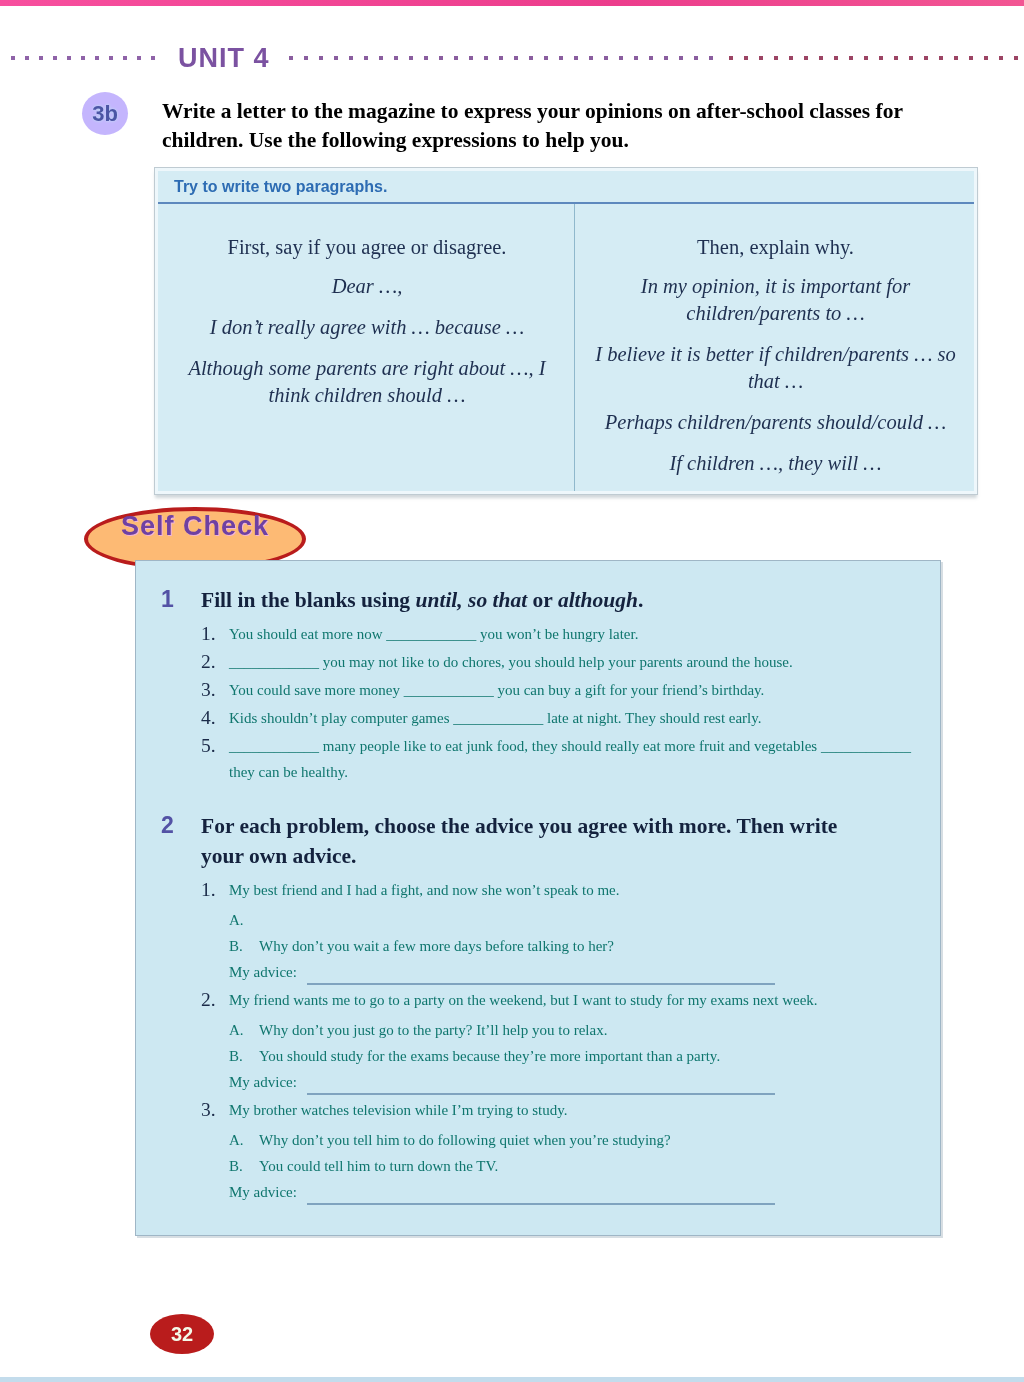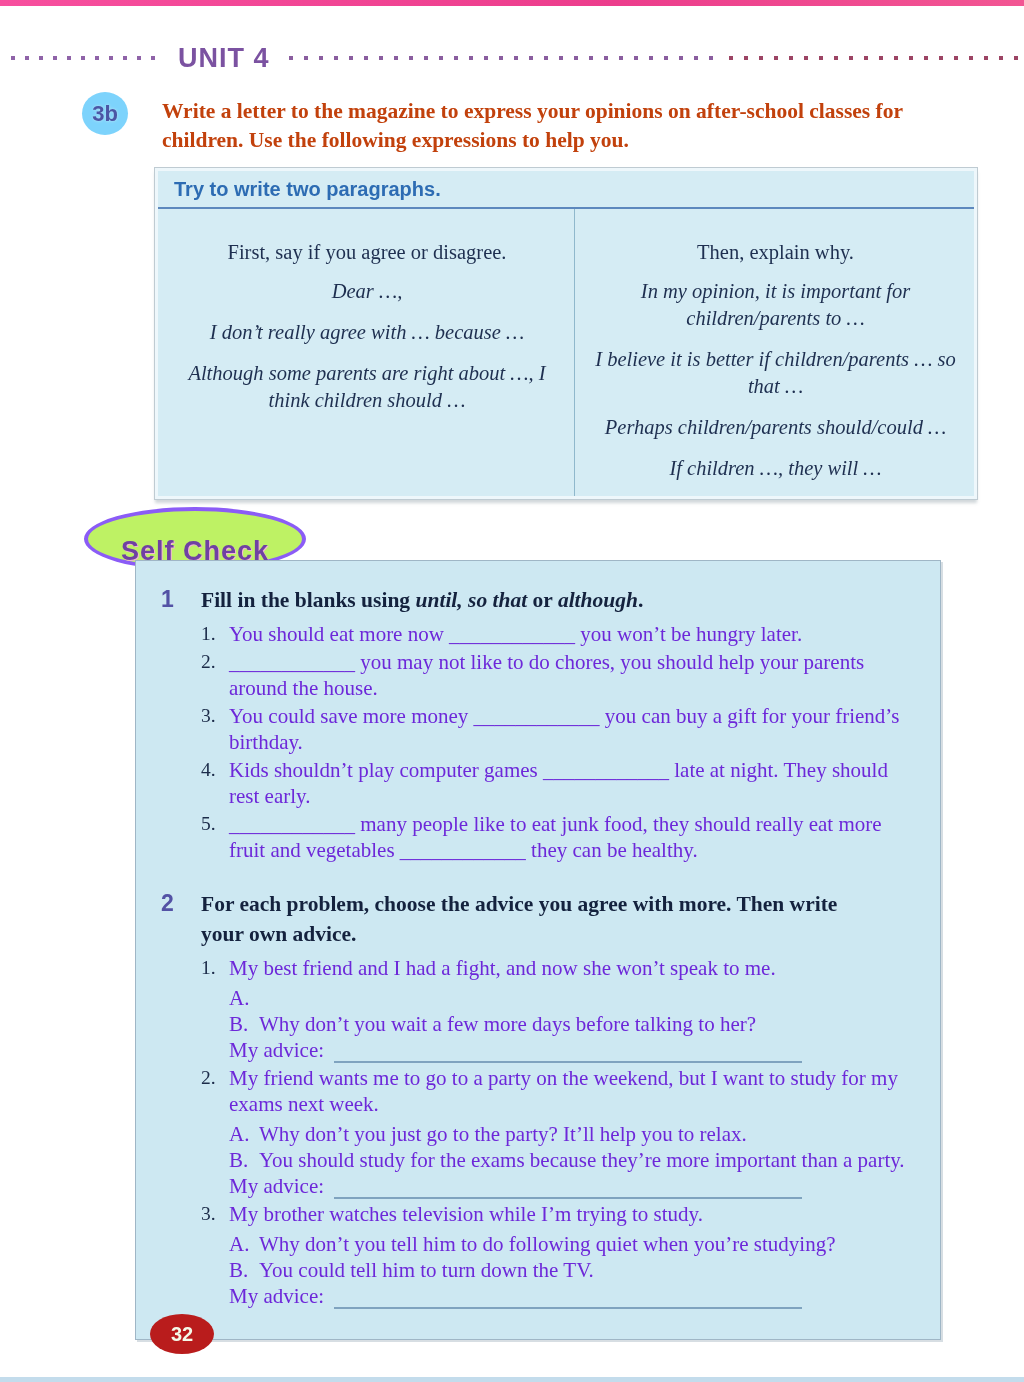--- a/index.html
+++ b/index.html
@@ -15,60 +15,60 @@
     display:flex;align-items:center;}
   .dots{height:10px;background-repeat:repeat-x;background-position:left center;}
   .dots-left{width:158px;background-image:radial-gradient(circle 2.4px at 7px 5px,#8f63a8 2.3px,transparent 2.5px);background-size:14px 10px;}
   .unit-label{font-family:"Liberation Sans",sans-serif;font-weight:bold;font-size:27px;
     color:#7b52a1;letter-spacing:1px;margin:0 14px;}
   .dots-mid{flex:3;background-image:radial-gradient(circle 2.4px at 7px 5px,#8a5d9f 2.3px,transparent 2.5px);background-size:15px 10px;}
   .dots-right{flex:2;background-image:radial-gradient(circle 2.4px at 7px 5px,#9c4464 2.3px,transparent 2.5px);background-size:15px 10px;}
 
   
   .badge-3b{position:absolute;left:82px;top:92px;width:46px;height:43px;border-radius:50%;
-    background:#7dd3fc;display:flex;align-items:center;justify-content:center;
+    background:#c4b5fd;display:flex;align-items:center;justify-content:center;
     font-family:"Liberation Sans",sans-serif;font-weight:bold;font-size:22px;color:#4b55a5;
     text-shadow:0 0 3px #bfe6f2;}
   .instruction{position:absolute;left:162px;top:97px;width:812px;
-    font-weight:bold;font-size:21.5px;line-height:29px;color:#c2410c;}
+    font-weight:bold;font-size:21.5px;line-height:29px;color:#000000;}
 
   
   .expr-table{position:absolute;left:155px;top:168px;width:816px;
     background:#d5ecf4;border:3px solid #eef7fb;outline:1px solid #bfcbd2;
     box-shadow:0 4px 3px rgba(120,140,150,.35);}
-  .expr-title{font-family:"Liberation Sans",sans-serif;font-weight:bold;font-size:20px;
+  .expr-title{font-family:"Liberation Sans",sans-serif;font-weight:bold;font-size:16px;
     color:#2d6cb3;padding:7px 0 6px 16px;border-bottom:2px solid #5d88bd;}
   .expr-cols{display:flex;}
   .expr-col{padding:20px 16px 14px 18px;min-height:252px;text-align:center;}
   .expr-col.left{width:382px;border-right:1px solid #8fb8cc;}
   .expr-col.right{flex:1;}
   .expr-header{font-size:20.5px;color:#1e2f50;margin:12px 0 8px 0;}
   .expr-item{font-style:italic;font-size:20.5px;color:#1e2f50;margin:14px 0 0 0;line-height:27px;}
 
   
   .pink-blob{position:absolute;left:178px;top:540px;width:56px;height:34px;border-radius:50%;
     background:#f6a9ce;}
   .selfcheck-badge{position:absolute;left:84px;top:507px;width:214px;height:56px;border-radius:50%;
-    background:#bef264;border:4px solid #8b5cf6;display:flex;align-items:flex-end;justify-content:center;}
+    background:#fdba74;border:4px solid #b91c1c;display:flex;align-items:flex-start;justify-content:center;}
   .selfcheck-badge span{font-family:"Liberation Sans",sans-serif;font-weight:bold;font-size:27px;
     letter-spacing:1px;color:#6f41a2;text-shadow:1px 1px 0 #f2b5d5;}
 
   
   .panel{position:absolute;left:135px;top:560px;width:806px;box-sizing:border-box;
     background:#cde8f2;border:1px solid #9fb6c6;box-shadow:2px 2px 0 rgba(140,160,175,.35);
     padding:24px 20px 28px 25px;}
   .sec-head{display:flex;align-items:flex-start;margin-bottom:6px;}
   .sec-num{width:40px;flex:0 0 40px;font-family:"Liberation Sans",sans-serif;font-weight:bold;
     font-size:23px;color:#5352a5;line-height:28px;}
   .sec-title{margin:0;font-size:21.5px;font-weight:bold;color:#14223e;line-height:30px;max-width:670px;}
   .section2{margin-top:26px;}
   .items{margin:6px 0 0 40px;}
   .item{display:flex;align-items:flex-start;margin-bottom:2px;}
   .inum{width:28px;flex:0 0 28px;font-size:19.5px;line-height:26px;color:#1b2b49;}
-  .itext{flex:1;font-size:21px;line-height:26px;color:#6d28d9;max-width:700px;}
+  .itext{flex:1;font-size:15px;line-height:26px;color:#0f766e;max-width:700px;}
   .opt{display:flex;align-items:flex-start;}
   .olabel{width:30px;flex:0 0 30px;}
   .advice-row{display:flex;align-items:flex-end;}
   .advice-line{display:inline-block;width:468px;border-bottom:2px solid #7fa3bf;height:20px;margin-left:10px;}
   .problem{margin-bottom:4px;}
 
   
   .page-badge{position:absolute;left:150px;top:1314px;width:64px;height:40px;border-radius:50%;
     background:#b91c1c;display:flex;align-items:center;justify-content:center;
     font-family:"Liberation Sans",sans-serif;font-weight:bold;font-size:20px;color:#f4fae9;}

